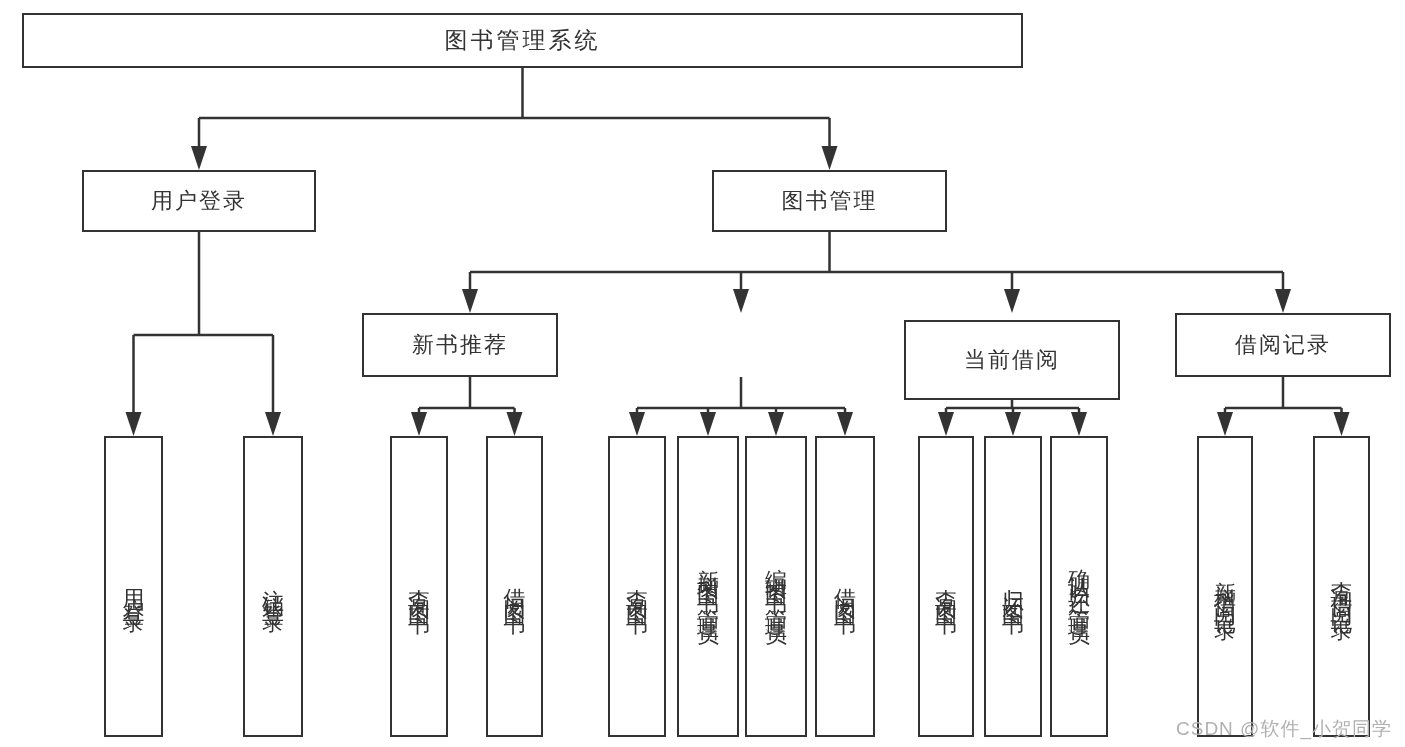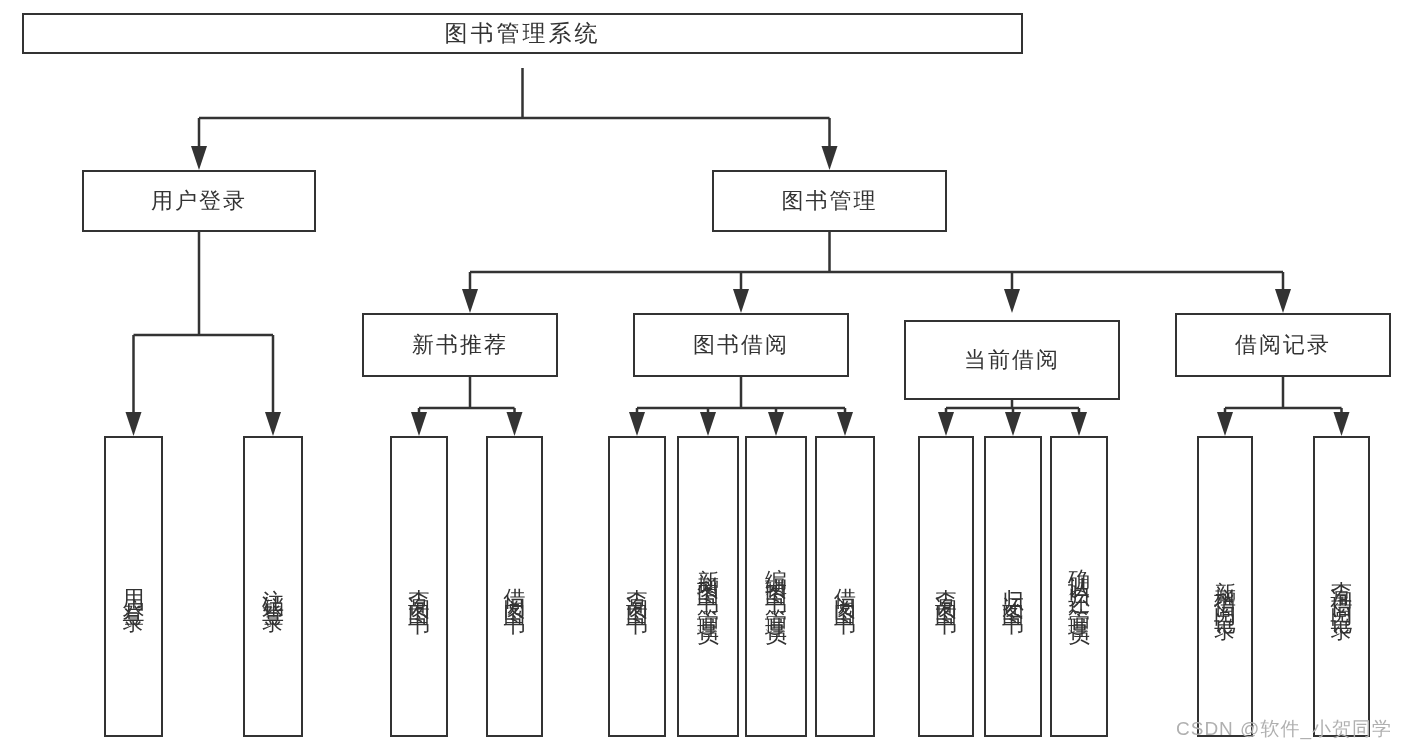--- a/index.html
+++ b/index.html
@@ -44,21 +44,21 @@
   }
   .node.vert .vlabel {
     writing-mode: vertical-rl;
     text-orientation: mixed;
     font-size: 22px;
     line-height: 1;
     letter-spacing: 8px;
     white-space: nowrap;
   }
   
-  .n-root           { left: 22px;   top: 13px;  width: 1001px; height: 41px; }
+  .n-root           { left: 22px;   top: 13px;  width: 1001px; height: 55px; }
   .n-user-login     { left: 82px;   top: 170px; width: 234px;  height: 62px; }
   .n-book-mgmt      { left: 712px;  top: 170px; width: 235px;  height: 62px; align-items: center; }
   .n-new-books      { left: 362px;  top: 313px; width: 196px;  height: 64px; }
   .n-book-borrow    { left: 633px;  top: 313px; width: 216px;  height: 64px; }
   .n-current-borrow { left: 904px;  top: 320px; width: 216px;  height: 80px; }
   .n-borrow-records { left: 1175px; top: 313px; width: 216px;  height: 64px; }
   .leaf { top: 436px; height: 301px; }
   .l1  { left: 104px;  width: 59px; }
   .l2  { left: 243px;  width: 60px; }
   .l3  { left: 390px;  width: 58px; }
@@ -143,23 +143,20 @@
   <div class="node n-user-login">
     <span class="hlabel">用户登录</span>
   </div>
   <div class="node n-book-mgmt">
     <span class="hlabel">图书管理</span>
   </div>
 
   <div class="node n-new-books">
     <span class="hlabel">新书推荐</span>
   </div>
-  <div class="node n-book-borrow">
-    <span class="hlabel">图书借阅</span>
-  </div>
   <div class="node n-current-borrow">
     <span class="hlabel">当前借阅</span>
   </div>
   <div class="node n-borrow-records">
     <span class="hlabel">借阅记录</span>
   </div>
 
   <div class="node vert leaf l1">
     <span class="vlabel">用户登录</span>
   </div>

